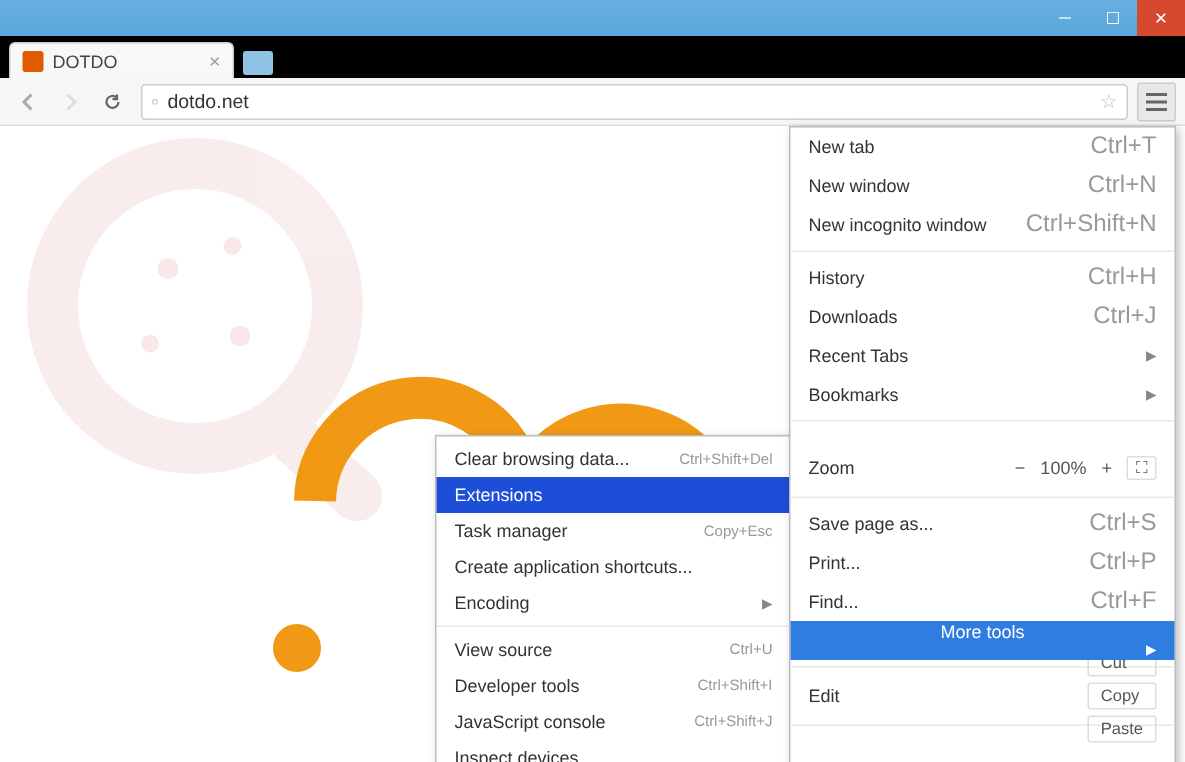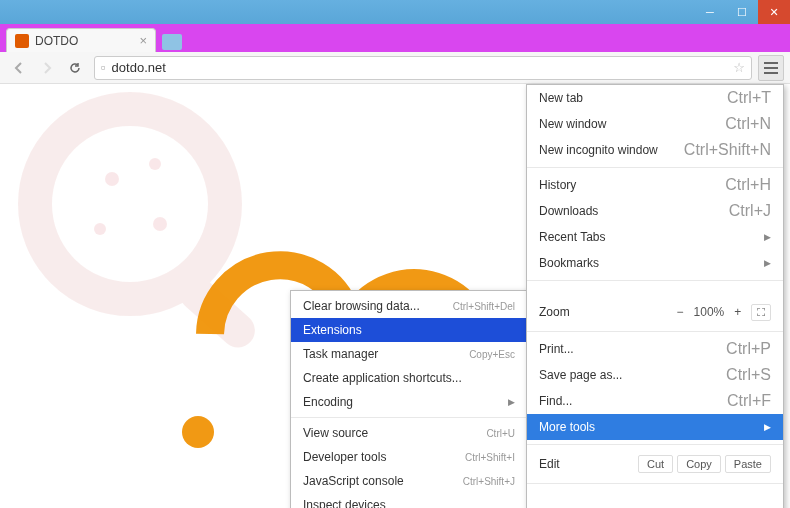--- a/index.html
+++ b/index.html
@@ -4,21 +4,21 @@
 <style>
 * { margin: 0; padding: 0; box-sizing: border-box; font-family: "Segoe UI", Arial, sans-serif; }
 body { width: 790px; height: 508px; background: #f0f0f0; position: relative; overflow: hidden; }
 
 
 .titlebar { height: 24px; background: linear-gradient(#66b0e0, #5aa6d8); display: flex; justify-content: flex-end; }
 .winbtn { width: 32px; height: 24px; display: flex; align-items: center; justify-content: center; color: #fff; font-size: 11px; }
 .winbtn.close { background: #d6492e; }
 
 
-.tabstrip { height: 28px; background: #d946ef; display: flex; align-items: flex-end; padding-left: 6px; }
+.tabstrip { height: 28px; background: #000000; display: flex; align-items: flex-end; padding-left: 6px; }
 .tab { background: #f8f8f8; height: 24px; min-width: 150px; border-radius: 4px 4px 0 0; display: flex; align-items: center; padding: 0 8px; font-size: 12px; color: #444; border: 1px solid #ccc; border-bottom: none; position: relative; }
 .tab .favicon { width: 14px; height: 14px; margin-right: 6px; background: #e05a00; border-radius: 2px; }
 .tab .x { margin-left: auto; color: #999; font-size: 13px; }
 .newtab { width: 20px; height: 16px; background: #8fc3e4; margin-left: 6px; margin-bottom: 2px; border-radius: 2px; }
 
 
 .toolbar { height: 32px; background: #f6f6f6; border-bottom: 1px solid #e0e0e0; display: flex; align-items: center; padding: 0 6px; gap: 2px; }
 .navbtn { width: 26px; height: 26px; display: flex; align-items: center; justify-content: center; color: #888; border-radius: 2px; }
 .navbtn.enabled { color: #555; }
 .omnibox { flex: 1; height: 24px; background: #fff; border: 1px solid #ccc; border-radius: 3px; display: flex; align-items: center; padding: 0 6px; font-size: 13px; color: #333; margin: 0 4px; }
@@ -26,30 +26,30 @@
 .hamburger { width: 26px; height: 26px; display: flex; flex-direction: column; justify-content: center; align-items: center; gap: 3px; border: 1px solid transparent; border-radius: 2px; }
 .hamburger.pressed { background: #e8e8e8; border-color: #ccc; }
 .hamburger span { width: 14px; height: 2px; background: #666; }
 
 
 .viewport { position: absolute; top: 84px; left: 0; right: 0; bottom: 0; background: #fff; overflow: hidden; }
 
 
 .menu { position: absolute; right: 6px; top: 84px; width: 258px; background: #fff; border: 1px solid #bcbcbc; box-shadow: 2px 2px 6px rgba(0,0,0,0.25); font-size: 12px; color: #333; z-index: 10; }
 .menu .row { display: flex; align-items: center; height: 26px; padding: 0 12px; position: relative; }
-.menu .row.hi { background: #2f7de1; color: #fff; }
+.menu .row.hi { background: #2f7de1; color: #fff; flex-direction: column; }
 .menu .row .shortcut { margin-left: auto; color: #999; font-size: 16px; }
 .menu .row .sub { margin-left: auto; color: #888; font-size: 9px; }
 .menu .row.hi .sub { color: #fff; }
 .menu .sep { height: 1px; background: #e8e8e8; margin: 4px 0; }
 .menu .zoomrow { display: flex; align-items: center; height: 30px; padding: 0 12px; margin-top: 16px; }
 .menu .zoomrow .zc { margin-left: auto; display: flex; align-items: center; gap: 10px; color: #555; }
 .menu .zoomrow .zc .box { border: 1px solid #ddd; padding: 1px 5px; font-size: 11px; border-radius: 2px; }
 .menu .editrow { display: flex; align-items: center; height: 30px; padding: 0 12px; }
-.menu .editrow .ec { margin-left: auto; display: flex; gap: 4px; }
+.menu .editrow .ec { margin-left: auto; display: flex; gap: 4px; flex-direction: column; }
 .menu .editrow .ec .btn { border: 1px solid #ddd; padding: 2px 8px; font-size: 11px; border-radius: 2px; color: #555; }
 
 
 .submenu { position: absolute; right: 262px; top: 290px; width: 238px; background: #fff; border: 1px solid #bcbcbc; box-shadow: 2px 2px 6px rgba(0,0,0,0.25); font-size: 12px; color: #333; z-index: 9; padding: 3px 0; }
 .submenu .row { display: flex; align-items: center; height: 24px; padding: 0 12px; }
 .submenu .row.hi { background: #1d4ed8; color: #fff; }
 .submenu .row .shortcut { margin-left: auto; color: #999; font-size: 10px; }
 .submenu .row .sub { margin-left: auto; color: #888; font-size: 9px; }
 .submenu .sep { height: 1px; background: #e8e8e8; margin: 3px 0; }
 </style>
@@ -157,26 +157,26 @@
     <span>Zoom</span>
     <span class="zc">
       <span>−</span>
       <span>100%</span>
       <span>+</span>
       <span class="box">⛶</span>
     </span>
   </div>
   <div class="sep"></div>
   <div class="row">
+      <span>Save page as...</span>
+      <span class="shortcut">Ctrl+S</span>
+    </div>
+  <div class="row">
       <span>Print...</span>
       <span class="shortcut">Ctrl+P</span>
-    </div>
-  <div class="row">
-      <span>Save page as...</span>
-      <span class="shortcut">Ctrl+S</span>
     </div>
   <div class="row">
       <span>Find...</span>
       <span class="shortcut">Ctrl+F</span>
     </div>
   <div class="row hi">
       <span>More tools</span>
       <span class="sub">▶</span>
     </div>
   <div class="sep"></div>

